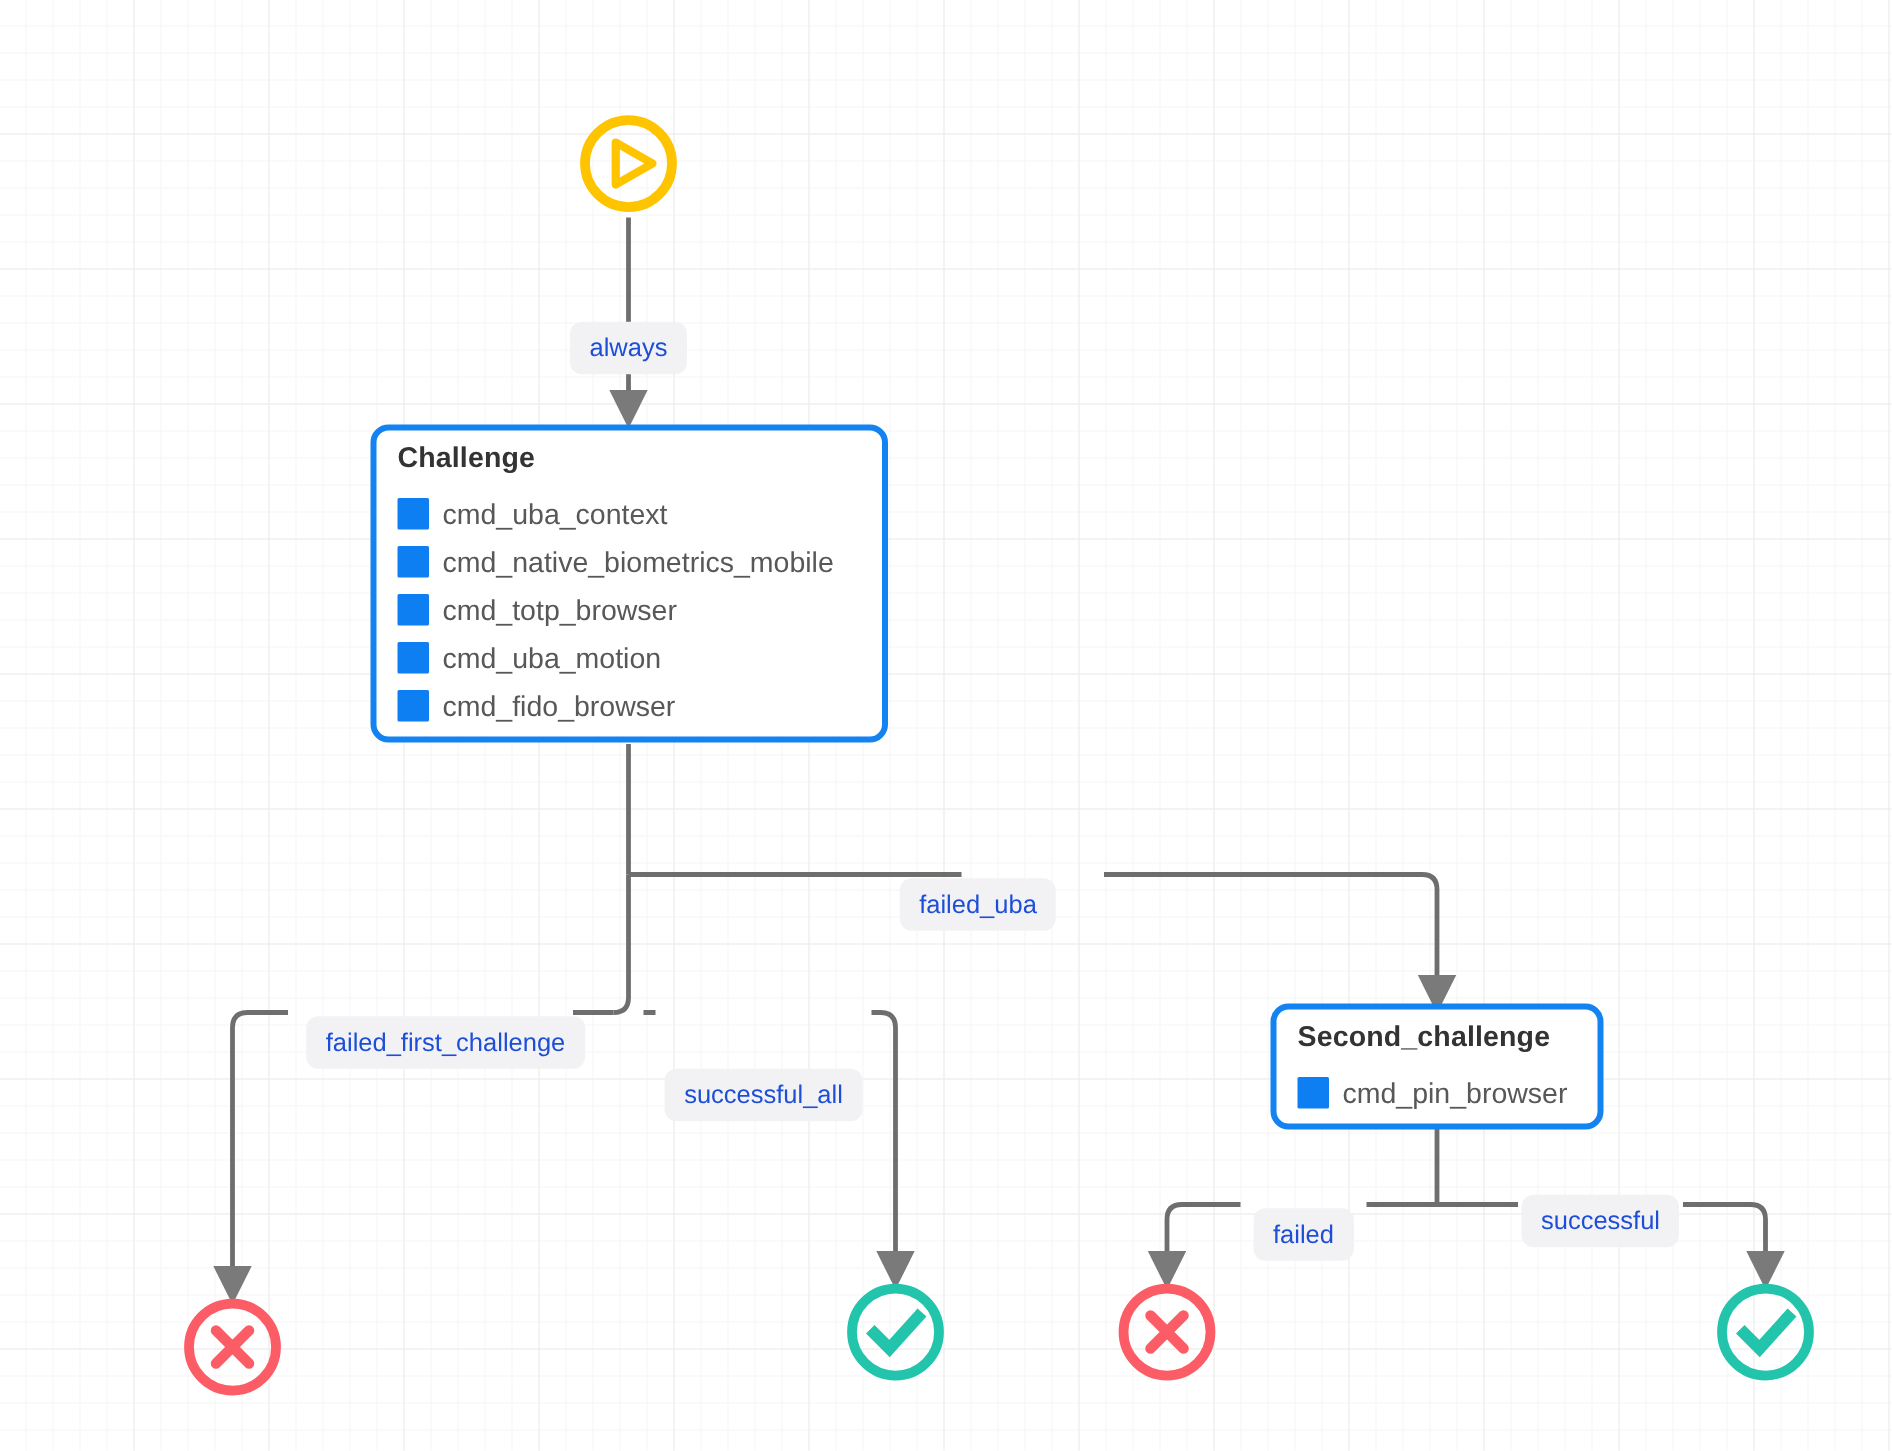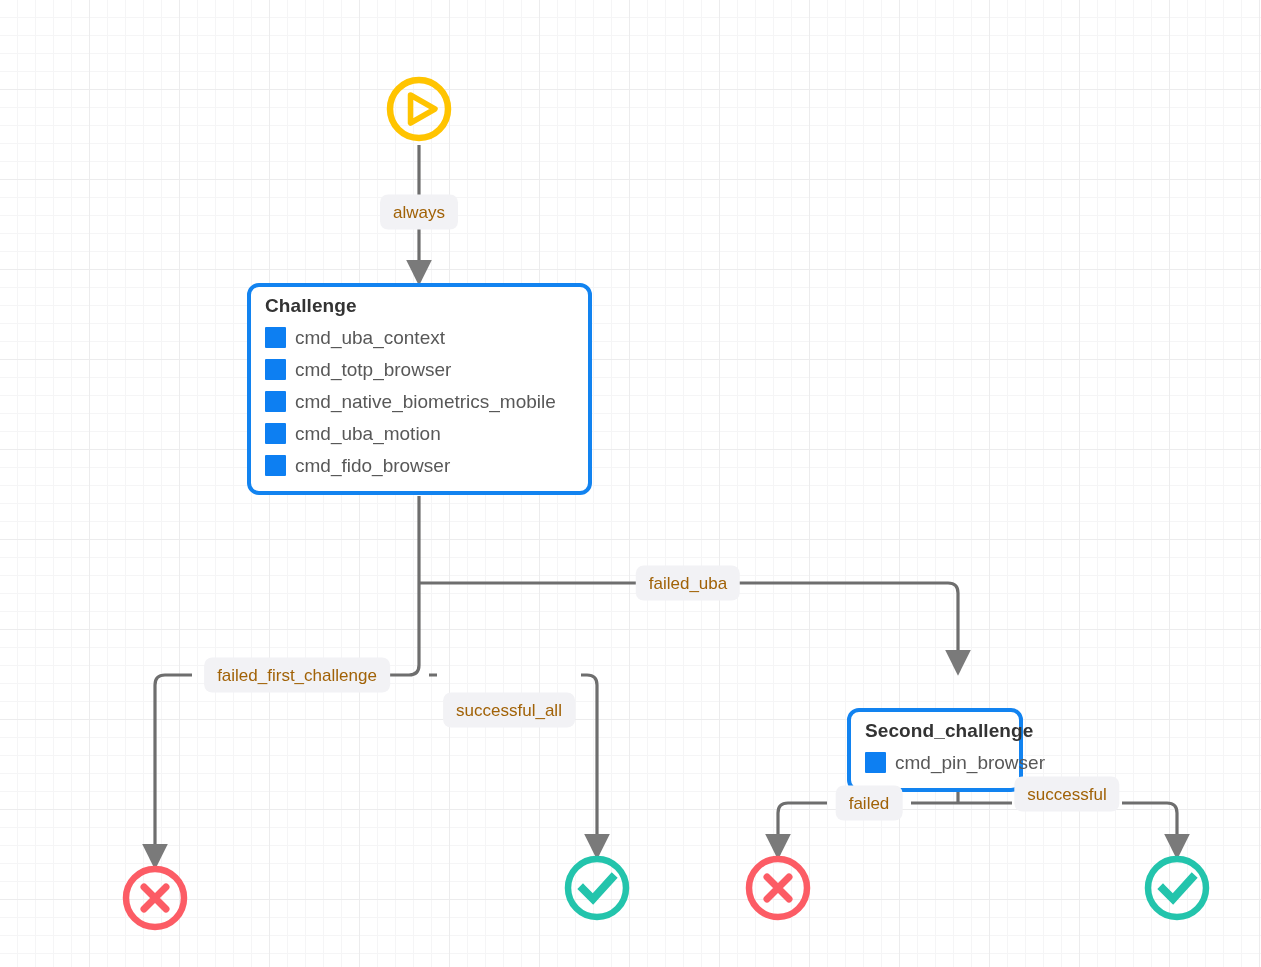--- a/index.html
+++ b/index.html
@@ -37,21 +37,21 @@
     text-align:left;
     font-size:19px;
     font-weight:bold;
     color:#333333;
     letter-spacing:.1px;
     margin-bottom:4px;
     white-space:nowrap;
   }
   .item{
     display:flex;
-    align-items:center;
+    align-items:flex-end;
     gap:9px;
     height:32px;
     white-space:nowrap;
   }
   .swatch{
     width:21px;height:21px;
     background:#0d7ff2;
     flex:0 0 auto;
     border-radius:1px;
   }
@@ -67,26 +67,27 @@
 
   
   .start{position:absolute;width:72px;height:72px;}
   .start svg{display:block;width:72px;height:72px;}
 
   
   .elabel{
     position:absolute;
     transform:translate(-50%,-50%);
     background:#f2f2f5;
-    color:#a16207;
+    color:#1d4ed8;
     font-size:17px;
     line-height:1;
     padding:9px 13px;
     border-radius:8px;
     white-space:nowrap;
+    margin-top:20px;
   }
 </style>
 </head>
 <body>
 
 <div id="canvas">
 
   <svg id="edges" viewBox="0 0 1261 967" xmlns="http://www.w3.org/2000/svg">
     <defs>
       <marker id="ah" markerWidth="10" markerHeight="10" refX="5.6" refY="4" orient="auto" markerUnits="strokeWidth">
@@ -123,37 +124,37 @@
   </div>
 
   <div class="node" style="left:247px;top:283px;width:345px;">
     <div class="node-title">Challenge</div>
     <div class="item">
       <span class="swatch"></span>
       <span class="item-label">cmd_uba_context</span>
     </div>
     <div class="item">
       <span class="swatch"></span>
+      <span class="item-label">cmd_native_biometrics_mobile</span>
+    </div>
+    <div class="item">
+      <span class="swatch"></span>
       <span class="item-label">cmd_totp_browser</span>
     </div>
     <div class="item">
       <span class="swatch"></span>
-      <span class="item-label">cmd_native_biometrics_mobile</span>
-    </div>
-    <div class="item">
-      <span class="swatch"></span>
       <span class="item-label">cmd_uba_motion</span>
     </div>
     <div class="item">
       <span class="swatch"></span>
       <span class="item-label">cmd_fido_browser</span>
     </div>
   </div>
 
-  <div class="node" style="left:847px;top:708px;width:176px;">
+  <div class="node" style="left:847px;top:669px;width:222px;">
     <div class="node-title">Second_challenge</div>
     <div class="item">
       <span class="swatch"></span>
       <span class="item-label">cmd_pin_browser</span>
     </div>
   </div>
 
   <div class="term" style="left:119px;top:862px;">
     <svg viewBox="0 0 72 72" xmlns="http://www.w3.org/2000/svg">
       <circle cx="36" cy="36" r="29" fill="none" stroke="#fc5c65" stroke-width="6.5"></circle>
@@ -177,21 +178,21 @@
 
   <div class="term" style="left:1141px;top:852px;">
     <svg viewBox="0 0 72 72" xmlns="http://www.w3.org/2000/svg">
       <circle cx="36" cy="36" r="29" fill="none" stroke="#23c4ac" stroke-width="6.5"></circle>
       <path d="M22,37 L32,47 L51,26" stroke="#23c4ac" stroke-width="8" stroke-linecap="square" stroke-linejoin="miter" fill="none"></path>
     </svg>
   </div>
 
   <div class="elabel" style="left:419px;top:212px;">always</div>
 
-  <div class="elabel" style="left:688px;top:583px;">failed_uba</div>
+  <div class="elabel" style="left:652px;top:583px;">failed_uba</div>
 
   <div class="elabel" style="left:297px;top:675px;">failed_first_challenge</div>
 
   <div class="elabel" style="left:509px;top:710px;">successful_all</div>
 
   <div class="elabel" style="left:869px;top:803px;">failed</div>
 
   <div class="elabel" style="left:1067px;top:794px;">successful</div>
 
 </div>

